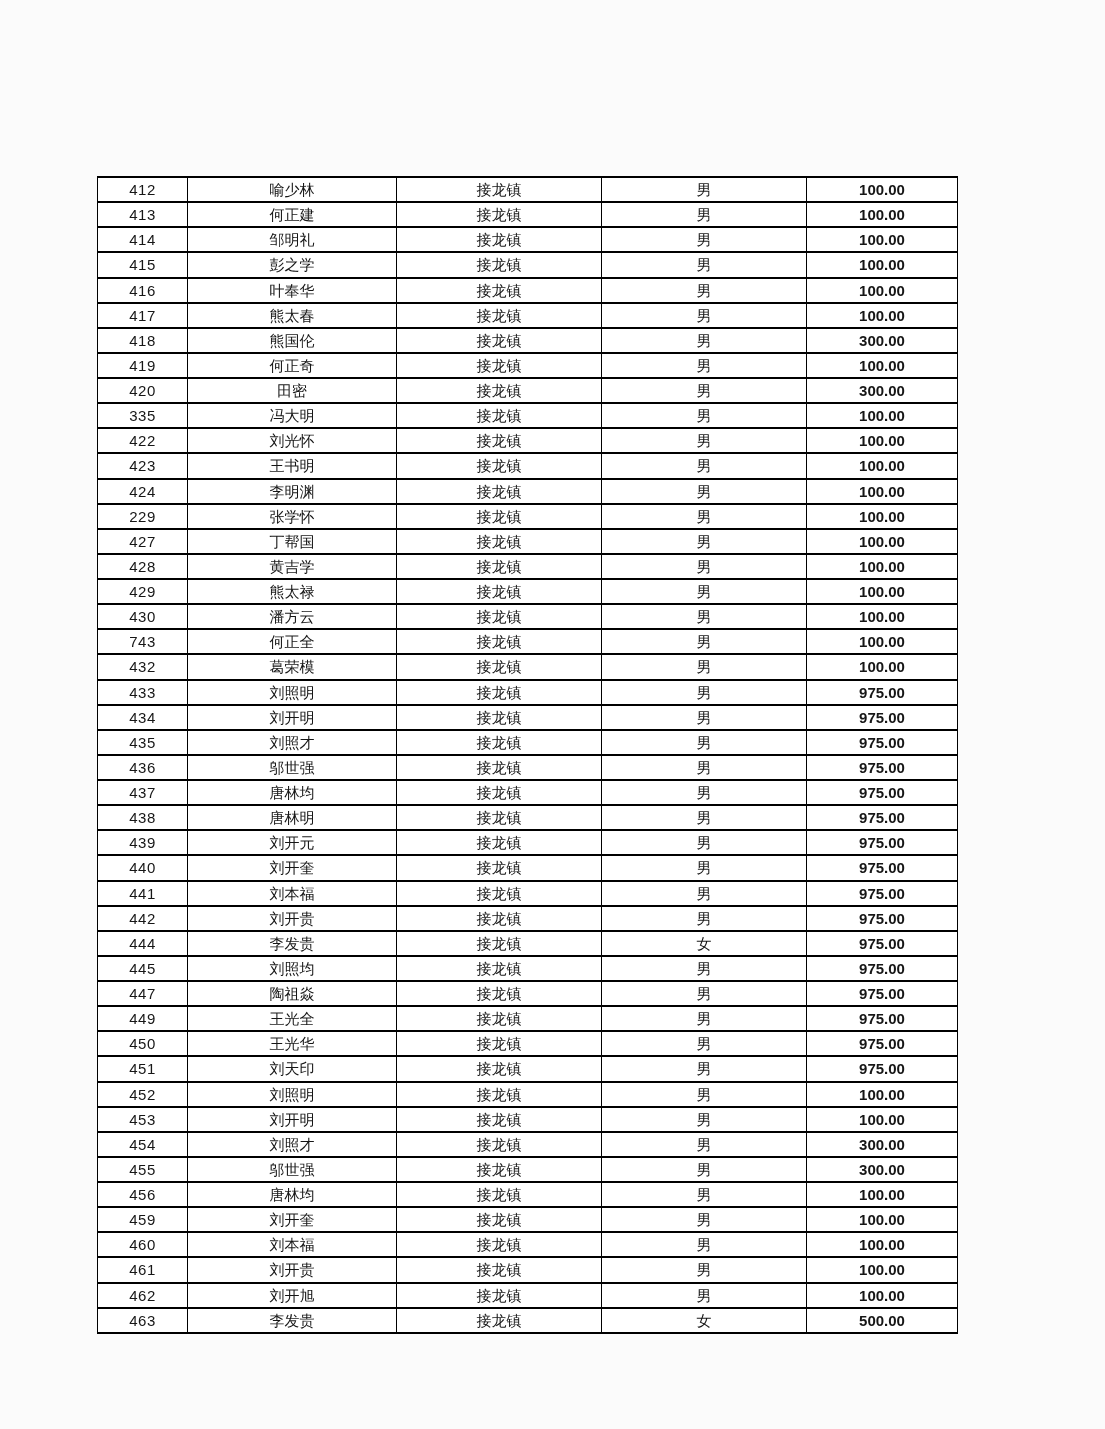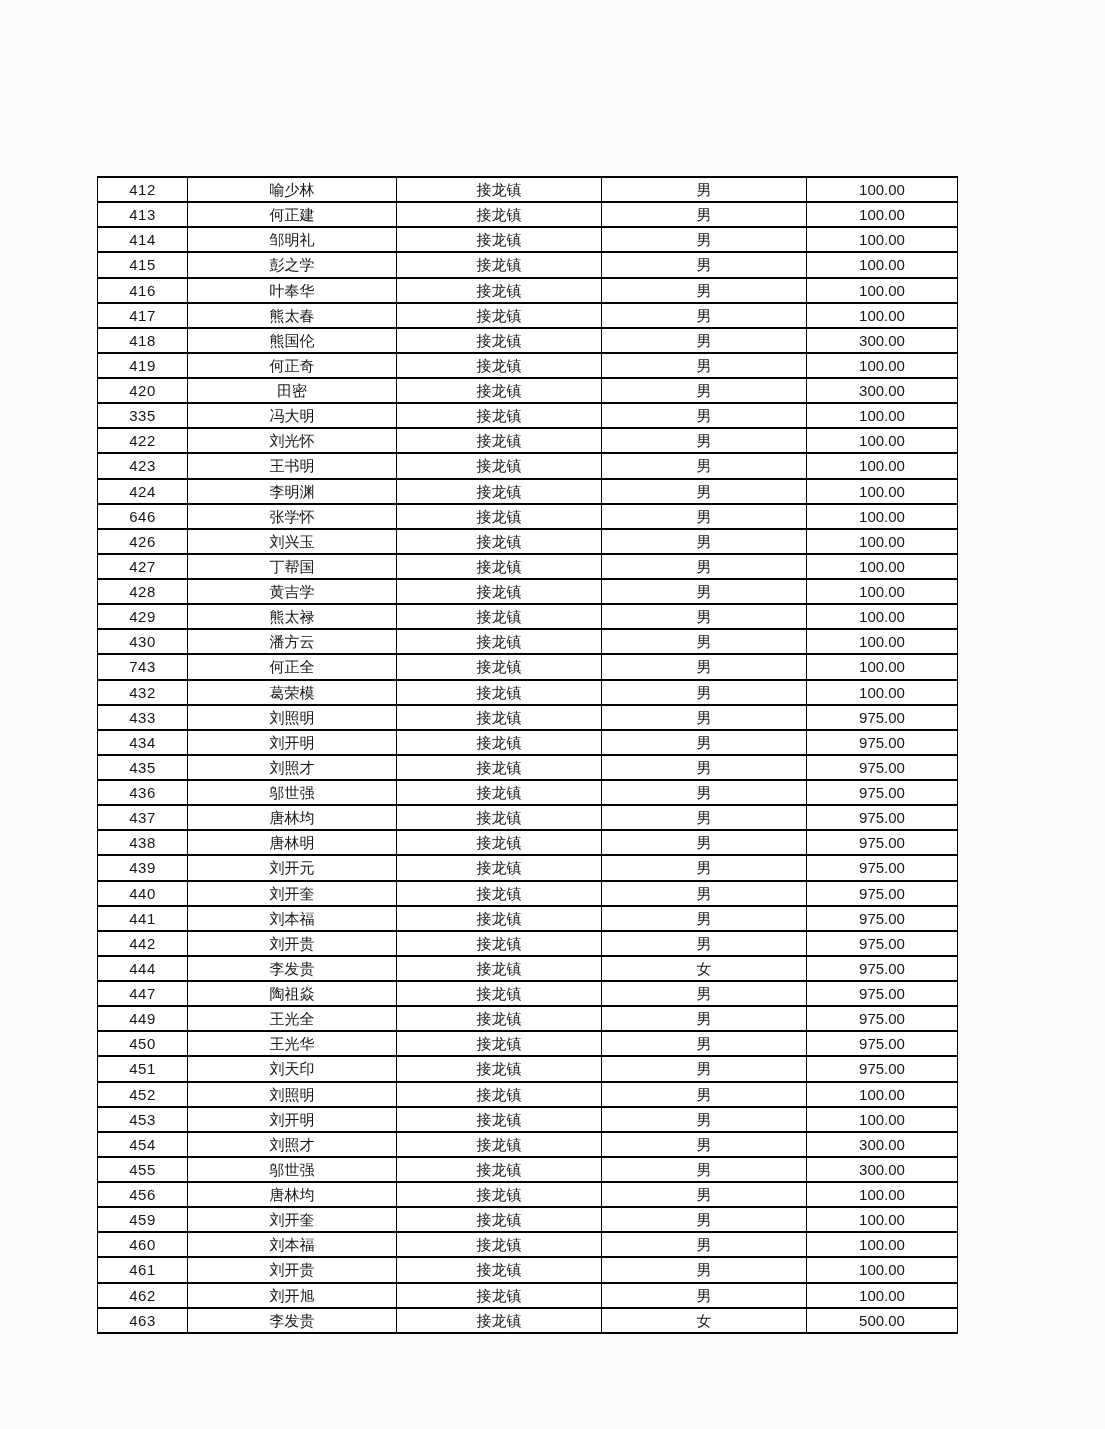--- a/index.html
+++ b/index.html
@@ -34,21 +34,21 @@
     vertical-align: middle;
     font-size: 15px;
     color: #161616;
     padding: 0;
     line-height: 1;
     white-space: nowrap;
     overflow: hidden;
   }
   td.c-no     { font-size: 15px; letter-spacing: 0.5px; }
   td.c-name, td.c-town, td.c-gender { font-size: 14px; }
-  td.c-amount { font-size: 15px; }
+  td.c-amount { font-size: 15px; font-weight: bold; }
 </style>
 </head>
 <body>
 
 <div class="sheet">
   <table class="data-table">
     <colgroup>
       <col style="width:90px">
       <col style="width:209px">
       <col style="width:205px">
@@ -141,29 +141,22 @@
           <td class="c-amount">100.00</td>
         </tr>
         <tr>
           <td class="c-no">424</td>
           <td class="c-name">李明渊</td>
           <td class="c-town">接龙镇</td>
           <td class="c-gender">男</td>
           <td class="c-amount">100.00</td>
         </tr>
         <tr>
-          <td class="c-no">646</td>
+          <td class="c-no">229</td>
           <td class="c-name">张学怀</td>
-          <td class="c-town">接龙镇</td>
-          <td class="c-gender">男</td>
-          <td class="c-amount">100.00</td>
-        </tr>
-        <tr>
-          <td class="c-no">426</td>
-          <td class="c-name">刘兴玉</td>
           <td class="c-town">接龙镇</td>
           <td class="c-gender">男</td>
           <td class="c-amount">100.00</td>
         </tr>
         <tr>
           <td class="c-no">427</td>
           <td class="c-name">丁帮国</td>
           <td class="c-town">接龙镇</td>
           <td class="c-gender">男</td>
           <td class="c-amount">100.00</td>
@@ -271,20 +264,27 @@
           <td class="c-name">刘开贵</td>
           <td class="c-town">接龙镇</td>
           <td class="c-gender">男</td>
           <td class="c-amount">975.00</td>
         </tr>
         <tr>
           <td class="c-no">444</td>
           <td class="c-name">李发贵</td>
           <td class="c-town">接龙镇</td>
           <td class="c-gender">女</td>
+          <td class="c-amount">975.00</td>
+        </tr>
+        <tr>
+          <td class="c-no">445</td>
+          <td class="c-name">刘照均</td>
+          <td class="c-town">接龙镇</td>
+          <td class="c-gender">男</td>
           <td class="c-amount">975.00</td>
         </tr>
         <tr>
           <td class="c-no">447</td>
           <td class="c-name">陶祖焱</td>
           <td class="c-town">接龙镇</td>
           <td class="c-gender">男</td>
           <td class="c-amount">975.00</td>
         </tr>
         <tr>

